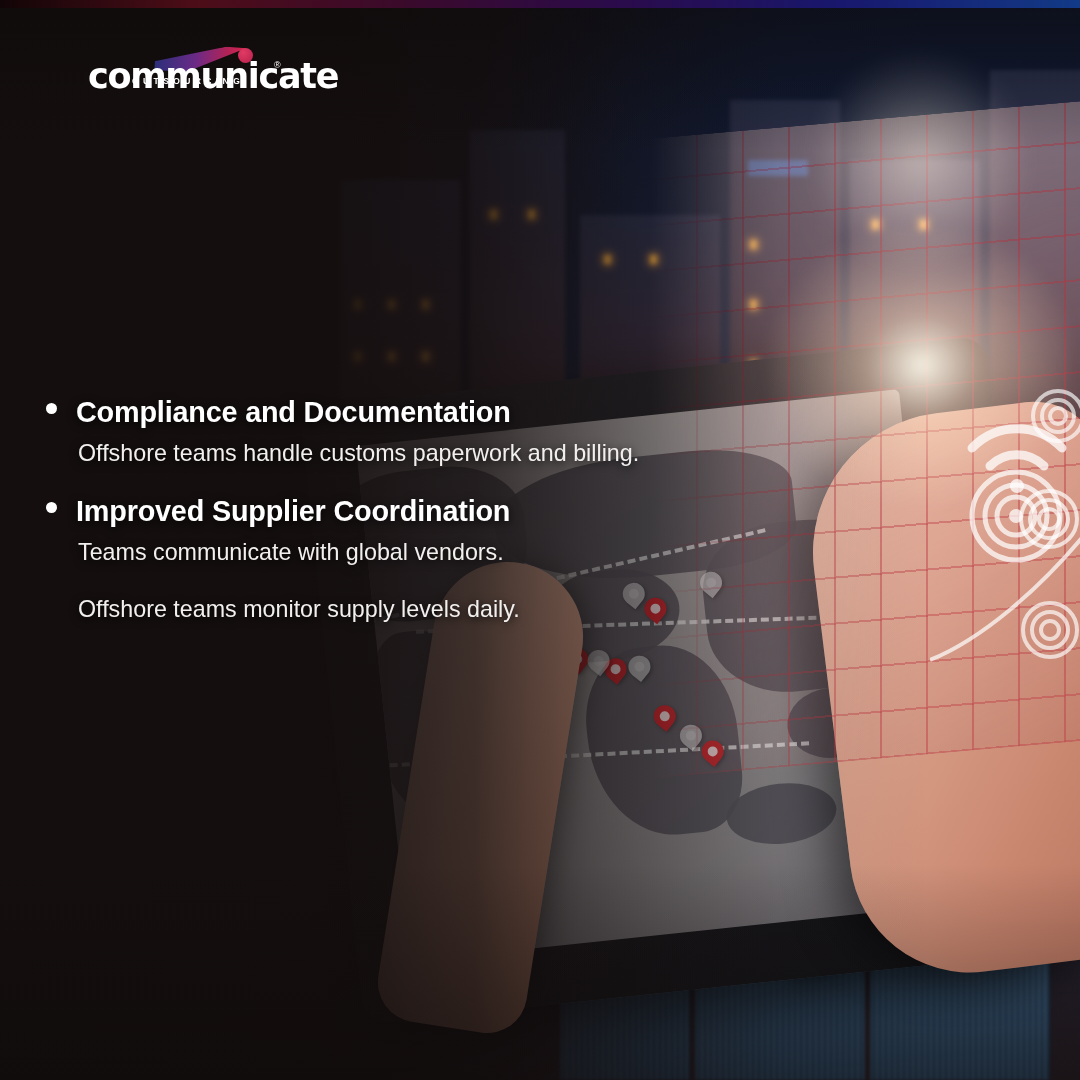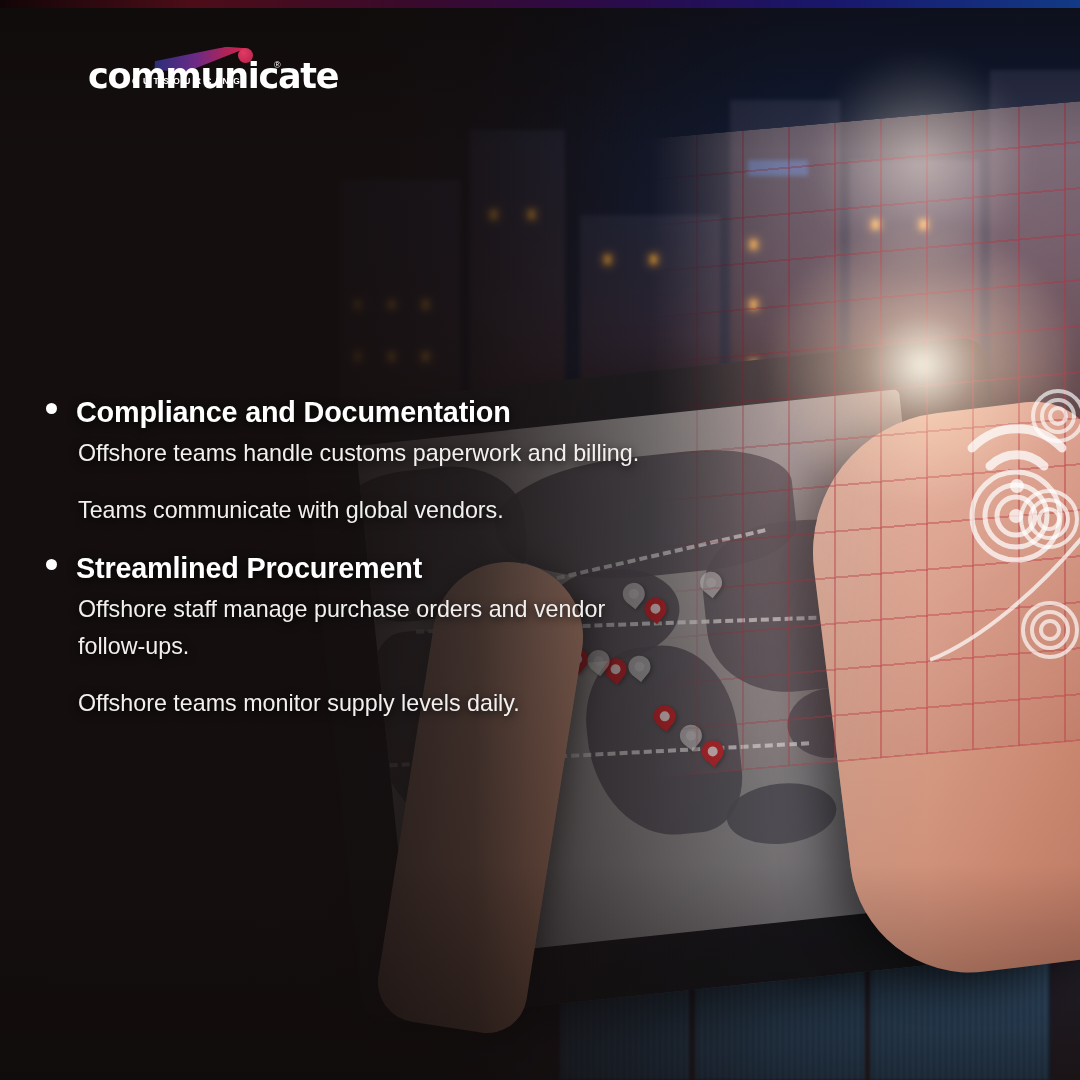--- a/index.html
+++ b/index.html
@@ -380,30 +380,27 @@
 
     <div class="item gap-md">
       <div class="item-head">
         <span class="dot"></span>
         <span class="h-txt">Compliance and Documentation</span>
       </div>
       <div class="sub">Offshore teams handle customs paperwork and billing.</div>
     </div>
 
     <div class="item gap-md">
-      <div class="sub">Teams communicate with global vendors.</div>
-    </div>
-
-    <div class="item gap-md">
       <div class="item-head">
         <span class="dot"></span>
-        <span class="h-txt">Streamlined Procurement</span>
-      </div>
-      <div class="sub">Offshore staff manage purchase orders and vendor follow-ups.</div>
-    </div>
+        <span class="h-txt">Improved Supplier Coordination</span>
+      </div>
+      <div class="sub">Teams communicate with global vendors.</div>
+    </div>
+
 
     <div class="item gap-md">
       <div class="sub">Offshore teams monitor supply levels daily.</div>
     </div>
 
 
   </div>
 </div>
 
 </body></html>

